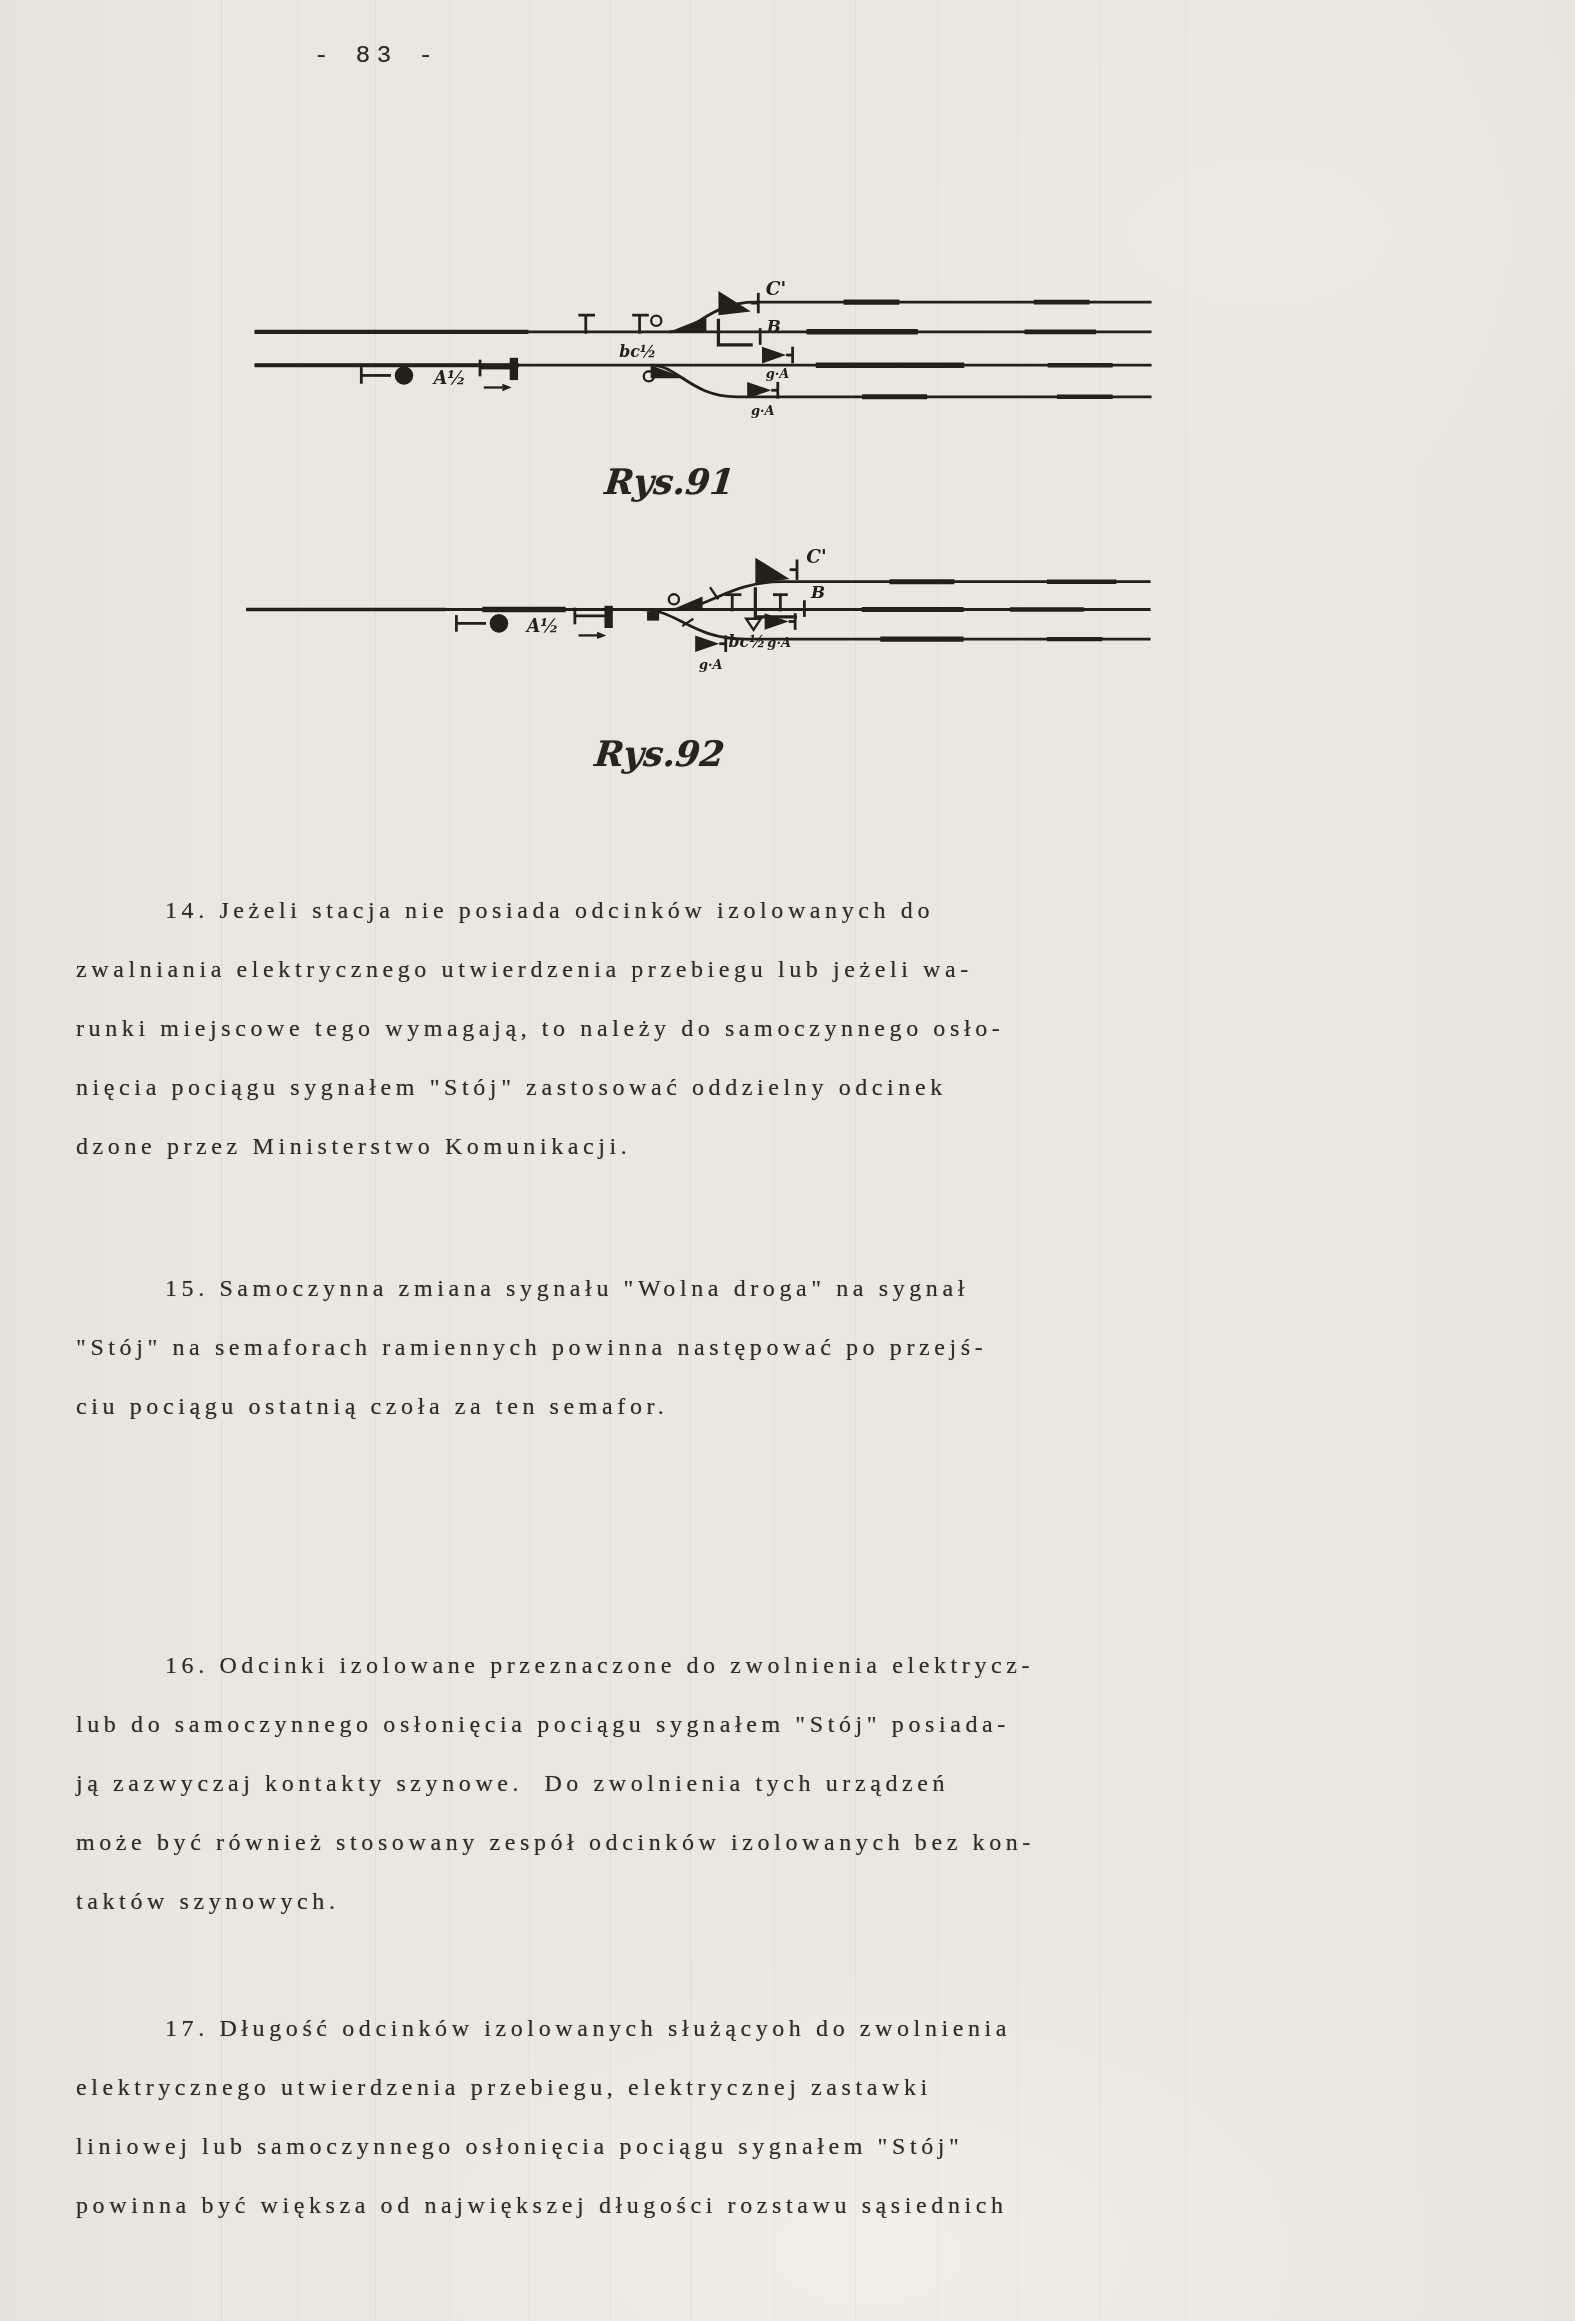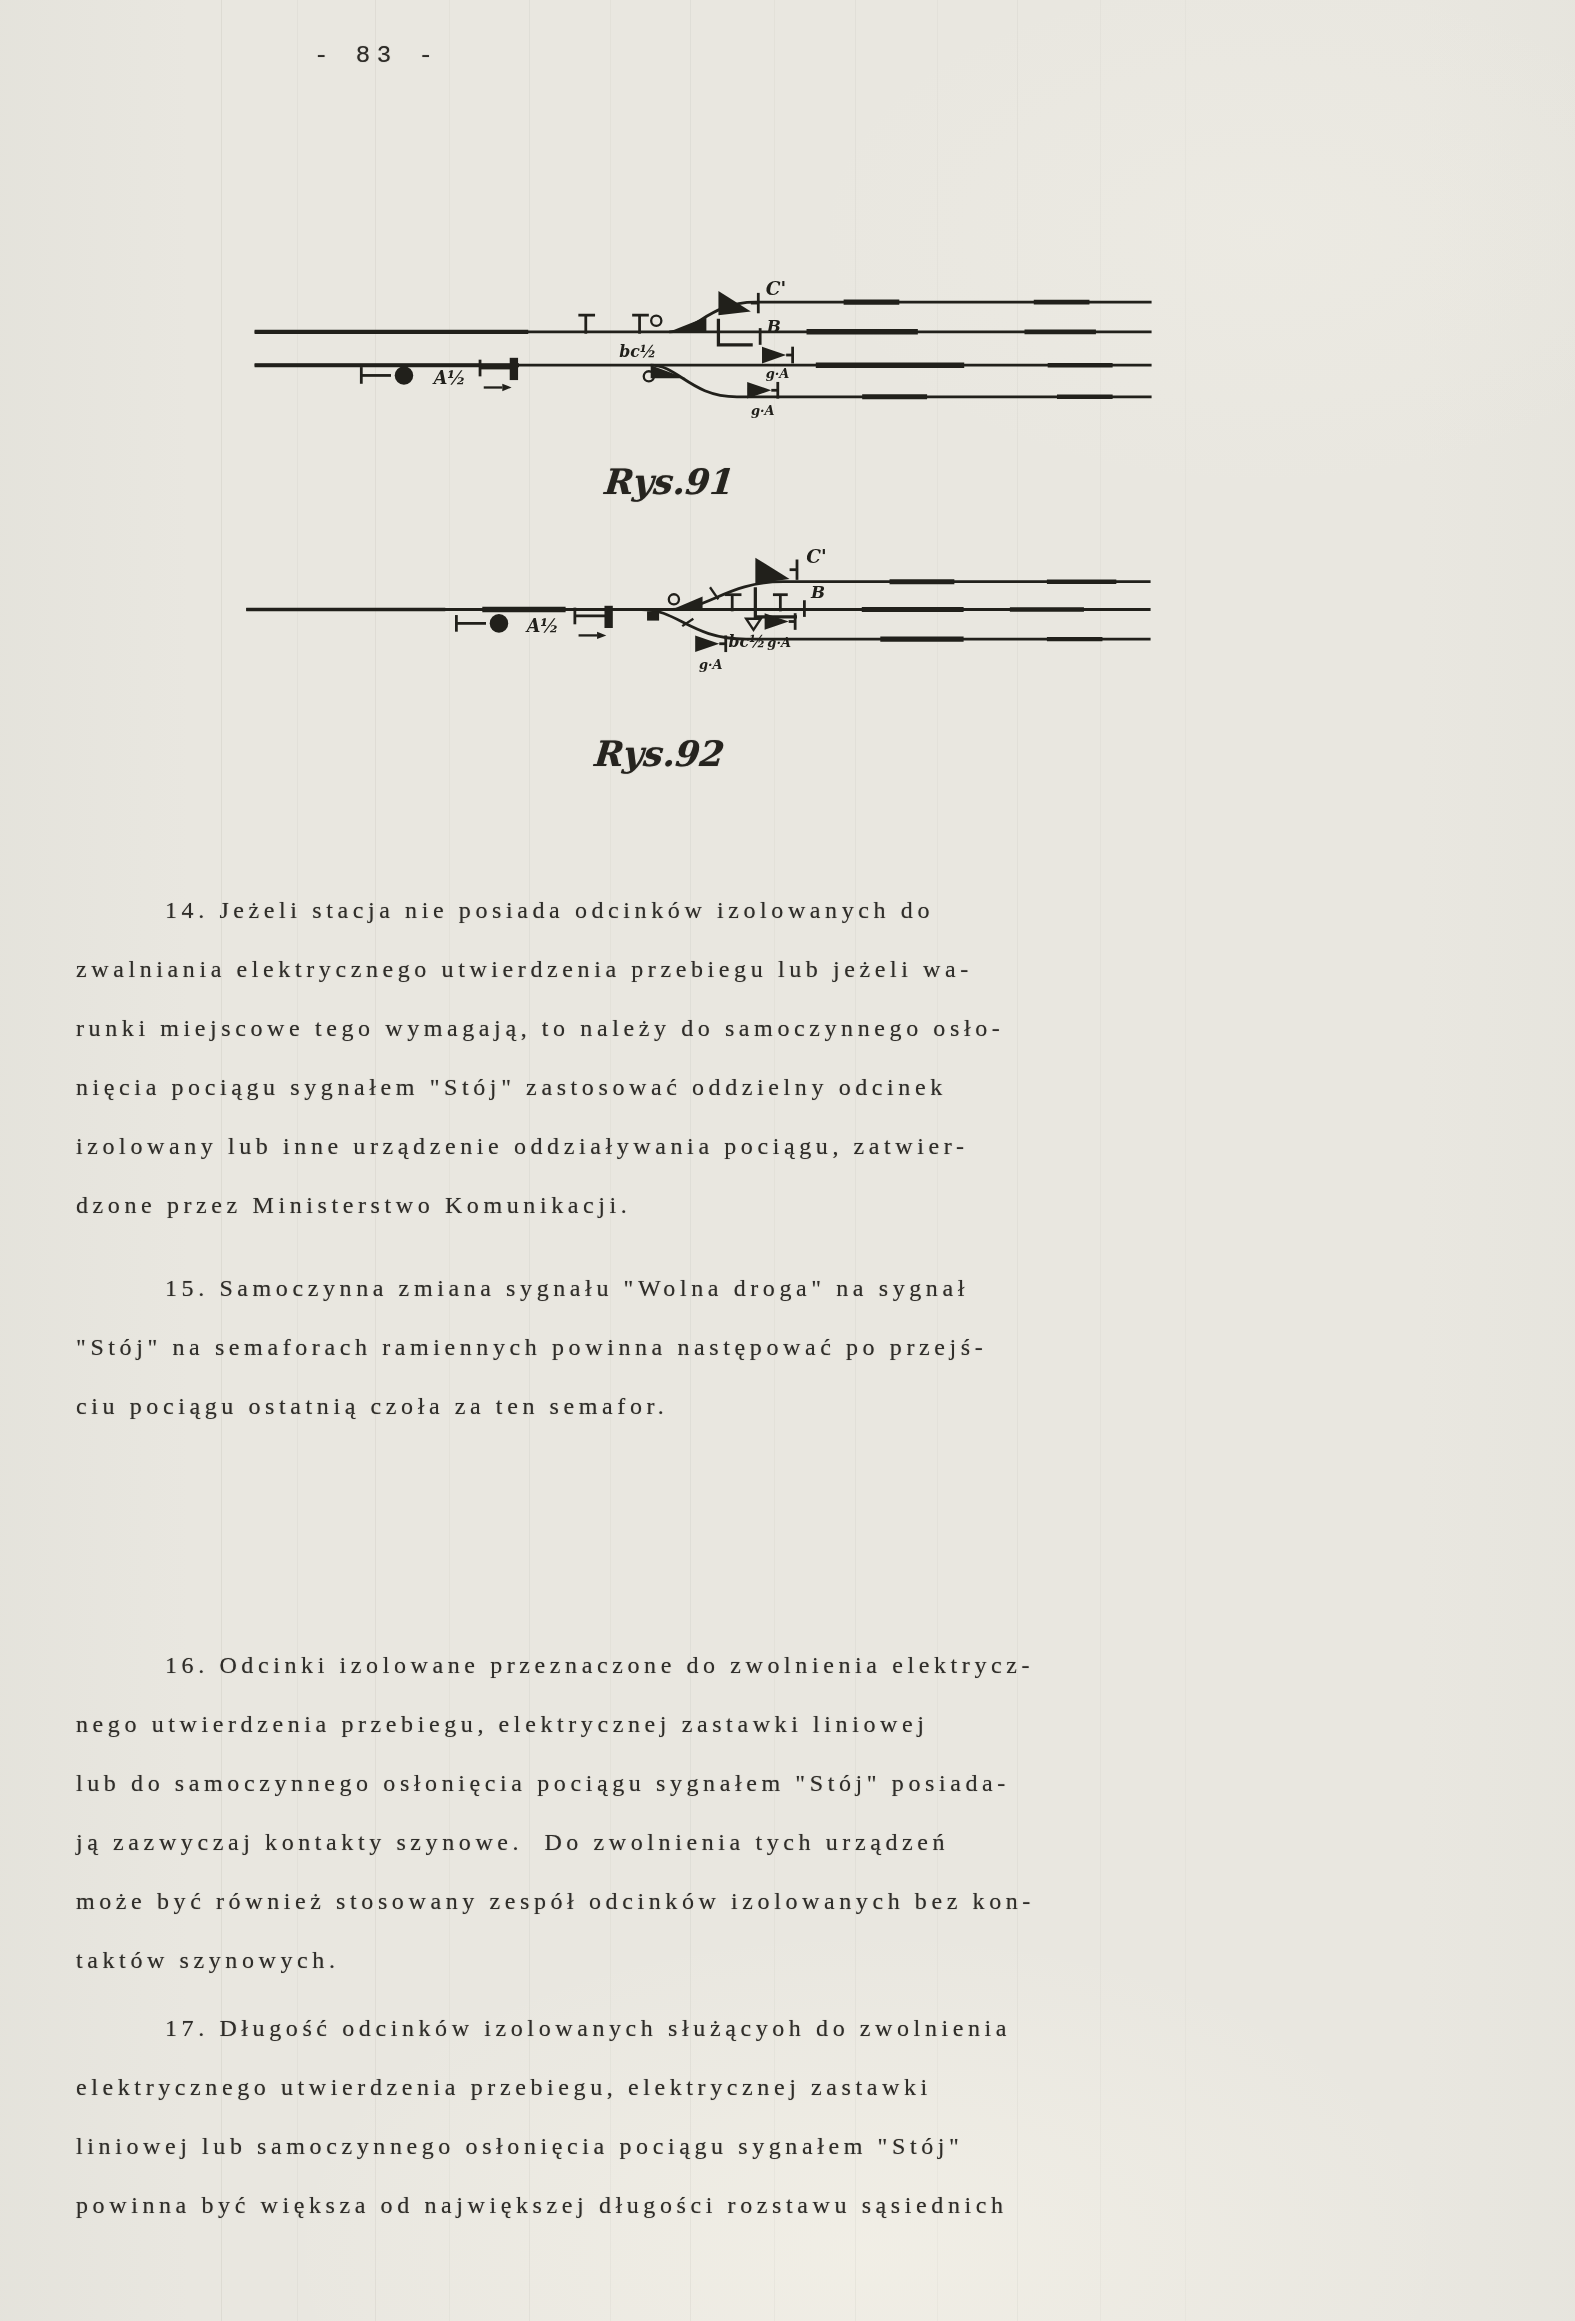--- a/index.html
+++ b/index.html
@@ -223,34 +223,32 @@
     <text x="598" y="114" font-size="14">g·A</text>
     <text x="524" y="138" font-size="14">g·A</text>
   </svg>
   <div class="caption" style="left:595px;top:733px">Rys.92</div>
 
   <div class="para" style="top:881px">
     <div class="tline ind">14. Jeżeli stacja nie posiada odcinków izolowanych do</div>
     <div class="tline">zwalniania elektrycznego utwierdzenia przebiegu lub jeżeli wa-</div>
     <div class="tline">runki miejscowe tego wymagają, to należy do samoczynnego osło-</div>
     <div class="tline">nięcia pociągu sygnałem "Stój" zastosować oddzielny odcinek</div>
-    <div class="tline">izolowany lub inne urządzenie oddziaływania pociągu, zatwier-</div>
     <div class="tline">dzone przez Ministerstwo Komunikacji.</div>
   </div>
 
   <div class="para" style="top:1259px">
     <div class="tline ind">15. Samoczynna zmiana sygnału "Wolna droga" na sygnał</div>
     <div class="tline">"Stój" na semaforach ramiennych powinna następować po przejś-</div>
     <div class="tline">ciu pociągu ostatnią czoła za ten semafor.</div>
   </div>
 
 
   <div class="para" style="top:1636px">
     <div class="tline ind">16. Odcinki izolowane przeznaczone do zwolnienia elektrycz-</div>
-    <div class="tline">nego utwierdzenia przebiegu, elektrycznej zastawki liniowej</div>
     <div class="tline">lub do samoczynnego osłonięcia pociągu sygnałem "Stój" posiada-</div>
     <div class="tline">ją zazwyczaj kontakty szynowe.  Do zwolnienia tych urządzeń</div>
     <div class="tline">może być również stosowany zespół odcinków izolowanych bez kon-</div>
     <div class="tline">taktów szynowych.</div>
   </div>
 
   <div class="para" style="top:1999px">
     <div class="tline ind">17. Długość odcinków izolowanych służącyoh do zwolnienia</div>
     <div class="tline">elektrycznego utwierdzenia przebiegu, elektrycznej zastawki</div>
     <div class="tline">liniowej lub samoczynnego osłonięcia pociągu sygnałem "Stój"</div>

